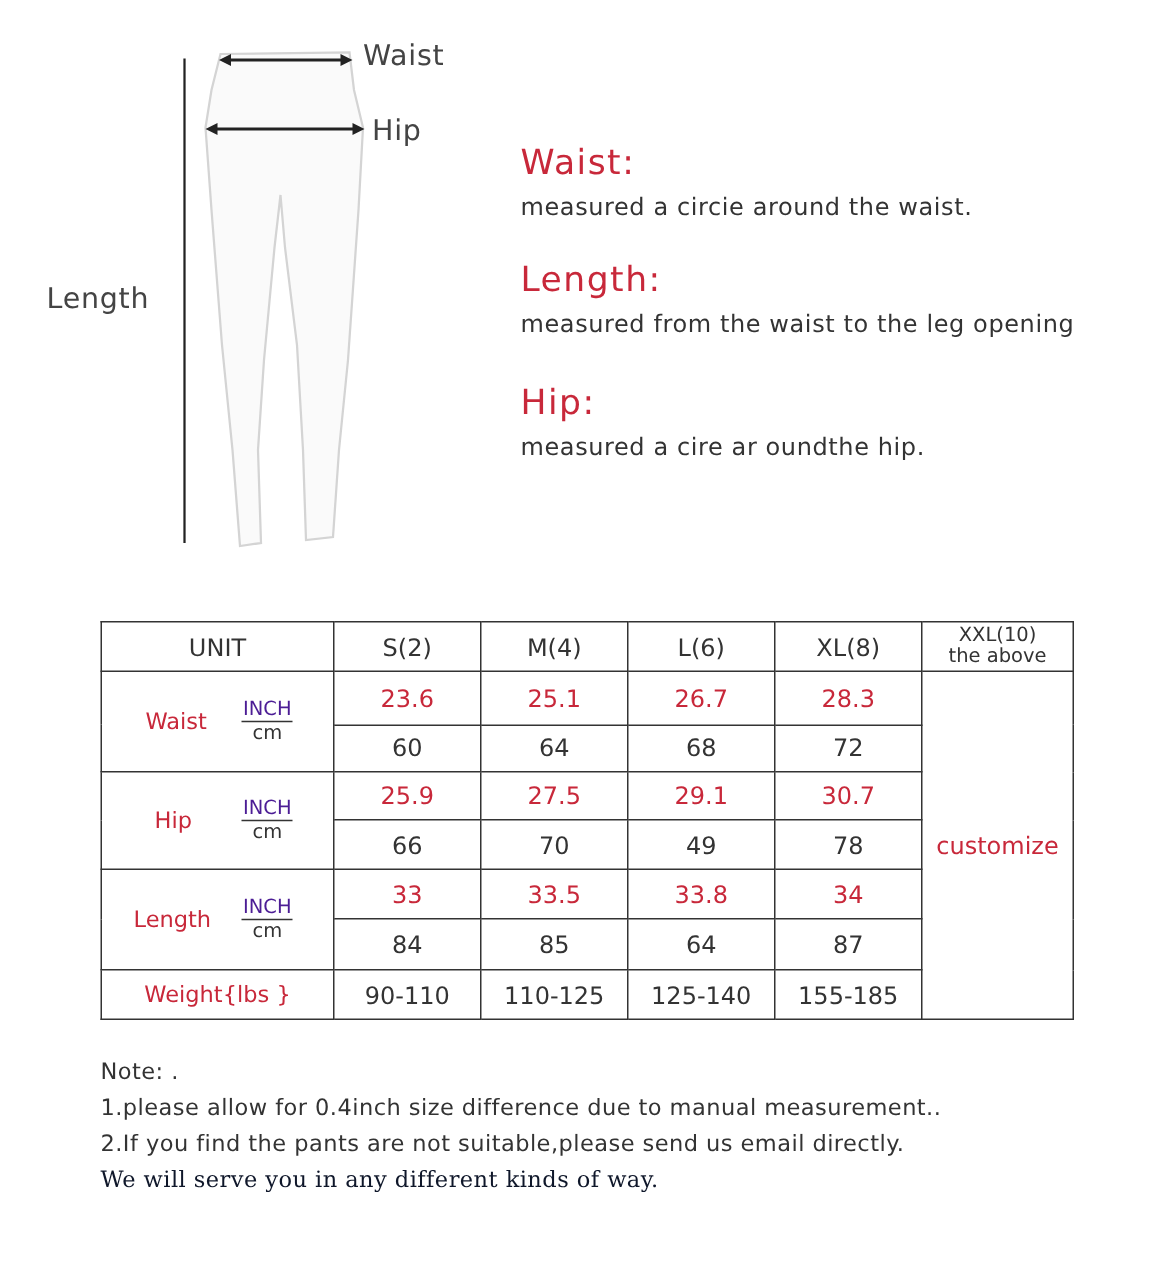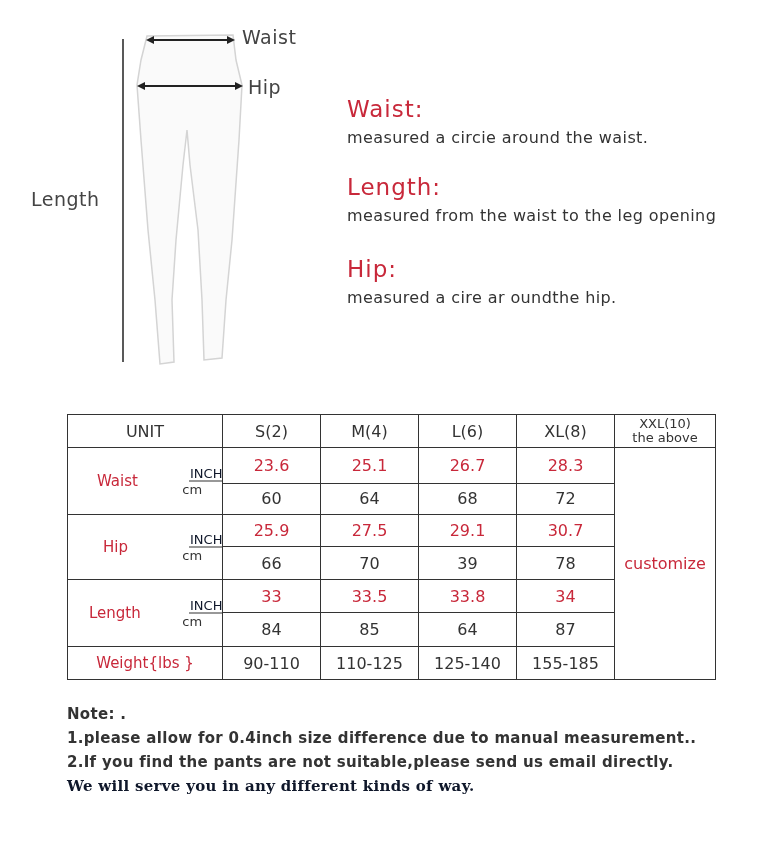--- a/index.html
+++ b/index.html
@@ -11,23 +11,23 @@
   .def-text { font-size:16px; color:#333; letter-spacing:0.4px; white-space:nowrap; }
   table.size { position:absolute; left:67px; top:414px; border-collapse:collapse;
                table-layout:fixed; }
   table.size td { border:1.5px solid #333; text-align:center; padding:0;
                   font-size:16px; color:#333; vertical-align:middle; }
   .red { color:#c8283a !important; }
   .hdr-sm { font-size:13px !important; line-height:14px; color:#444; }
   .rowlabel { position:relative; height:100%; }
   .rl-name { position:absolute; top:50%; transform:translateY(-50%); font-size:15px; color:#c8283a; }
   .frac { position:absolute; top:50%; transform:translateY(-50%); text-align:center; line-height:15px; }
-  .frac .num { font-size:13px; color:#0f172a; border-bottom:1.2px solid #333; padding:0 1px; display:block;margin-left:28px; }
+  .frac .num { font-size:13px; color:#4c1d95; border-bottom:1.2px solid #333; padding:0 1px; display:block; }
   .frac .den { font-size:13px; color:#333; display:block; }
-  .notes { position:absolute; left:67px; top:702px; font-size:15px; color:#333; letter-spacing:0.3px;font-weight:bold; }
+  .notes { position:absolute; left:67px; top:702px; font-size:15px; color:#333; letter-spacing:0.3px; }
   .notes div { height:24px; line-height:24px; white-space:nowrap; }
   .notes .serif { font-family:"DejaVu Serif", serif; font-size:15px; color:#0f172a; }
 </style>
 </head>
 <body>
 
 <div class="abs" style="left:0;top:0;width:340px;height:380px;">
   <svg width="340" height="380" style="position:absolute;left:0;top:0;">
 
     <line x1="123" y1="39" x2="123" y2="362" stroke="#222" stroke-width="1.5"></line>
@@ -118,21 +118,21 @@
       </div>
     </td>
     <td class="red">25.9</td>
     <td class="red">27.5</td>
     <td class="red">29.1</td>
     <td class="red">30.7</td>
   </tr>
   <tr style="height:33px">
     <td>66</td>
     <td>70</td>
-    <td>39</td>
+    <td>49</td>
     <td>78</td>
   </tr>
 
   <tr style="height:33px">
     <td rowspan="2">
       <div class="rowlabel" style="height:66px">
         <span class="rl-name" style="left:21px;">Length</span>
         <span class="frac" style="left:93px;">
           <span class="num">INCH</span>
           <span class="den">cm</span>

